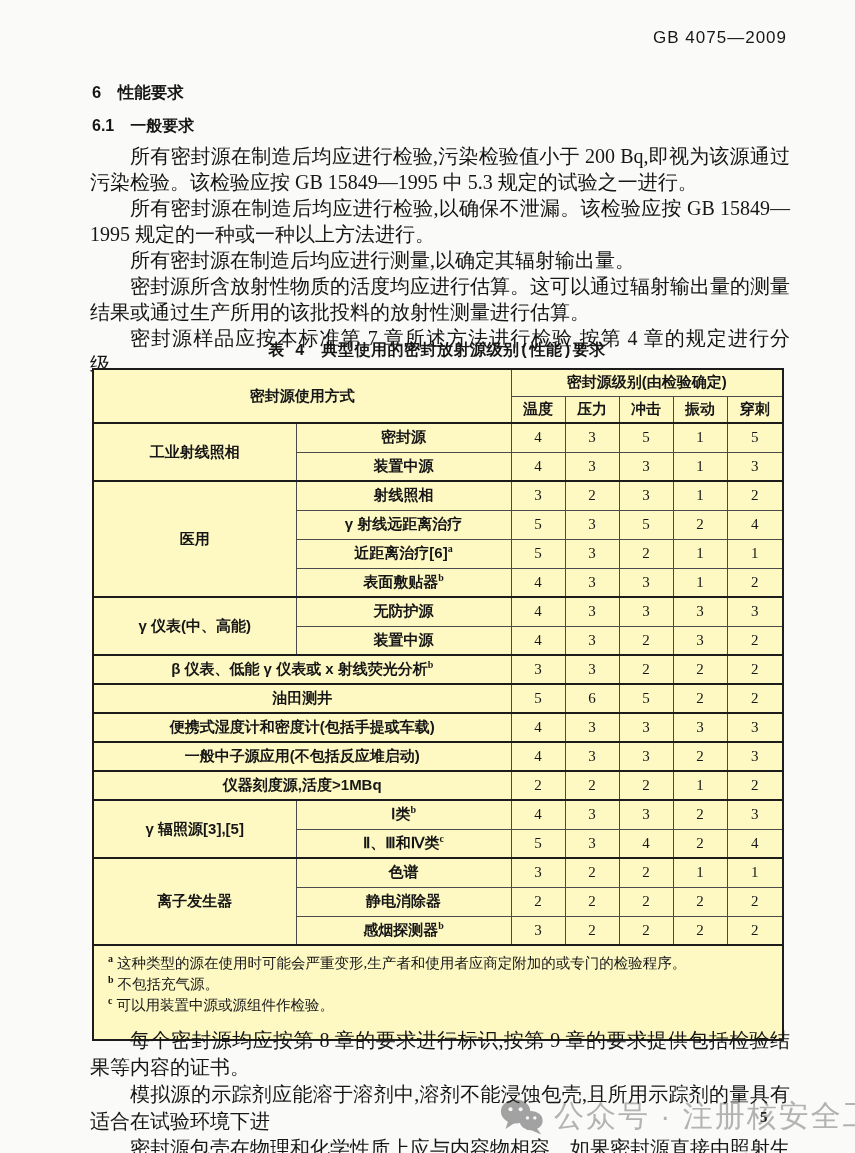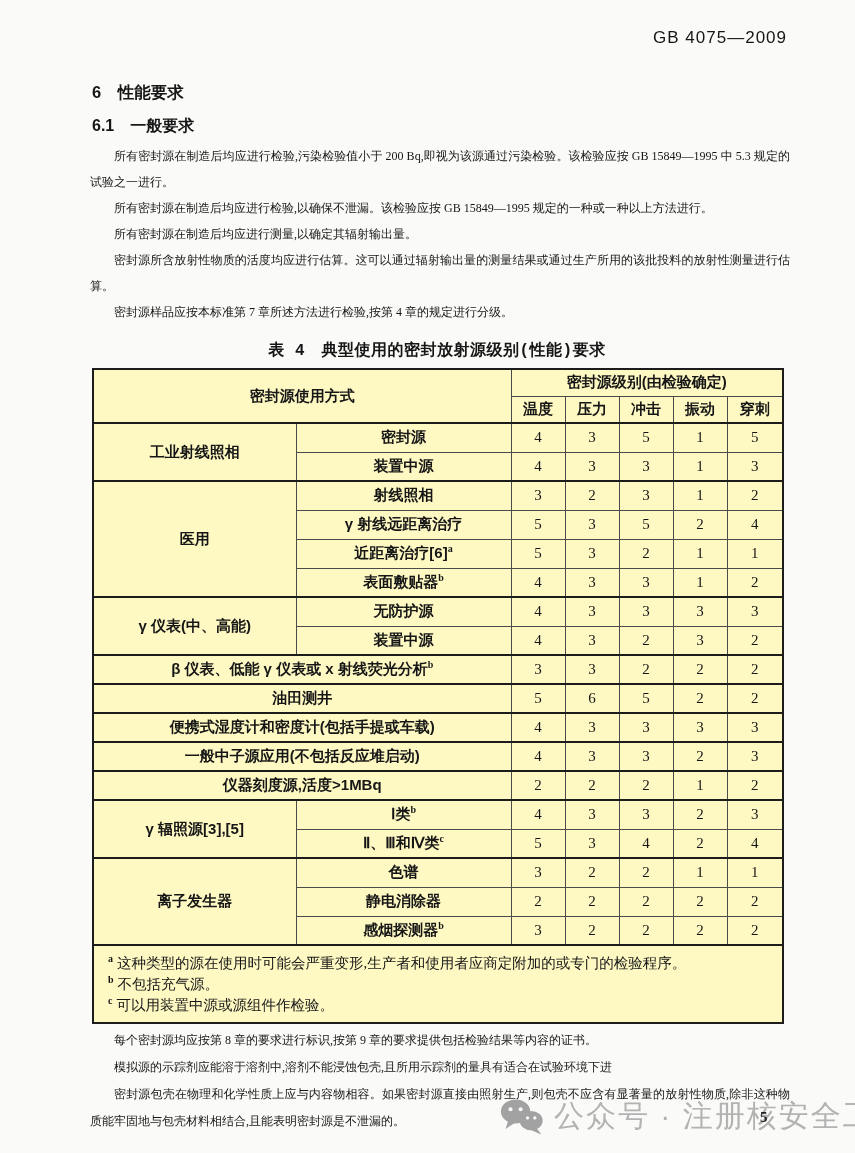--- a/index.html
+++ b/index.html
@@ -24,21 +24,21 @@
   }
   .h2 {
     position:absolute; top:116px; left:92px;
     font-family:"Liberation Sans", sans-serif;
     font-size:16px; font-weight:bold;
   }
   .paras { position:absolute; left:90px; width:700px; z-index:2; }
   .paras.top { top:143px; }
   .paras.bottom { top:1018px;margin-top:9px; }
   .para {
-    font-size:12px; line-height:26px;
+    font-size:20px; line-height:26px;
     text-align:justify; text-indent:2em;
   }
   .paras.bottom .para { line-height:27px; }
 
   .table-area { position:absolute; top:338px; left:92px; width:690px; z-index:2; }
   .tbl-title {
     text-align:center; height:30px; line-height:26px;
     font-family:Liberation Mono, monospace;
     font-weight:bold; font-size:16px; letter-spacing:0.5px;
   }
@@ -59,21 +59,21 @@
     font-weight:bold; font-size:15px;
   }
   .tbl td.num { font-size:15px; }
   .tbl tbody tr.sect td { border-top:2px solid #1c1c1c; }
   .tbl td sup, .fnote sup {
     font-size:10px; line-height:0; vertical-align:super;
     font-family:"Liberation Serif", serif; font-weight:bold;
   }
   .tbl tfoot td.fnotes {
     border-top:2px solid #1c1c1c;
-    text-align:left; padding:7px 14px 6px 14px;
+    text-align:left; padding:7px 14px 23px 14px;
   }
   .fnote { font-size:14.5px; line-height:21px; text-align:left; }
   .fnote sup { margin-right:4px; }
 
   .watermark {
     position:absolute; top:1096px; left:500px;
     display:flex; align-items:center; gap:10px;
     z-index:1; user-select:none;
   }
   .wm-icon { display:inline-block; width:44px; height:38px; }

